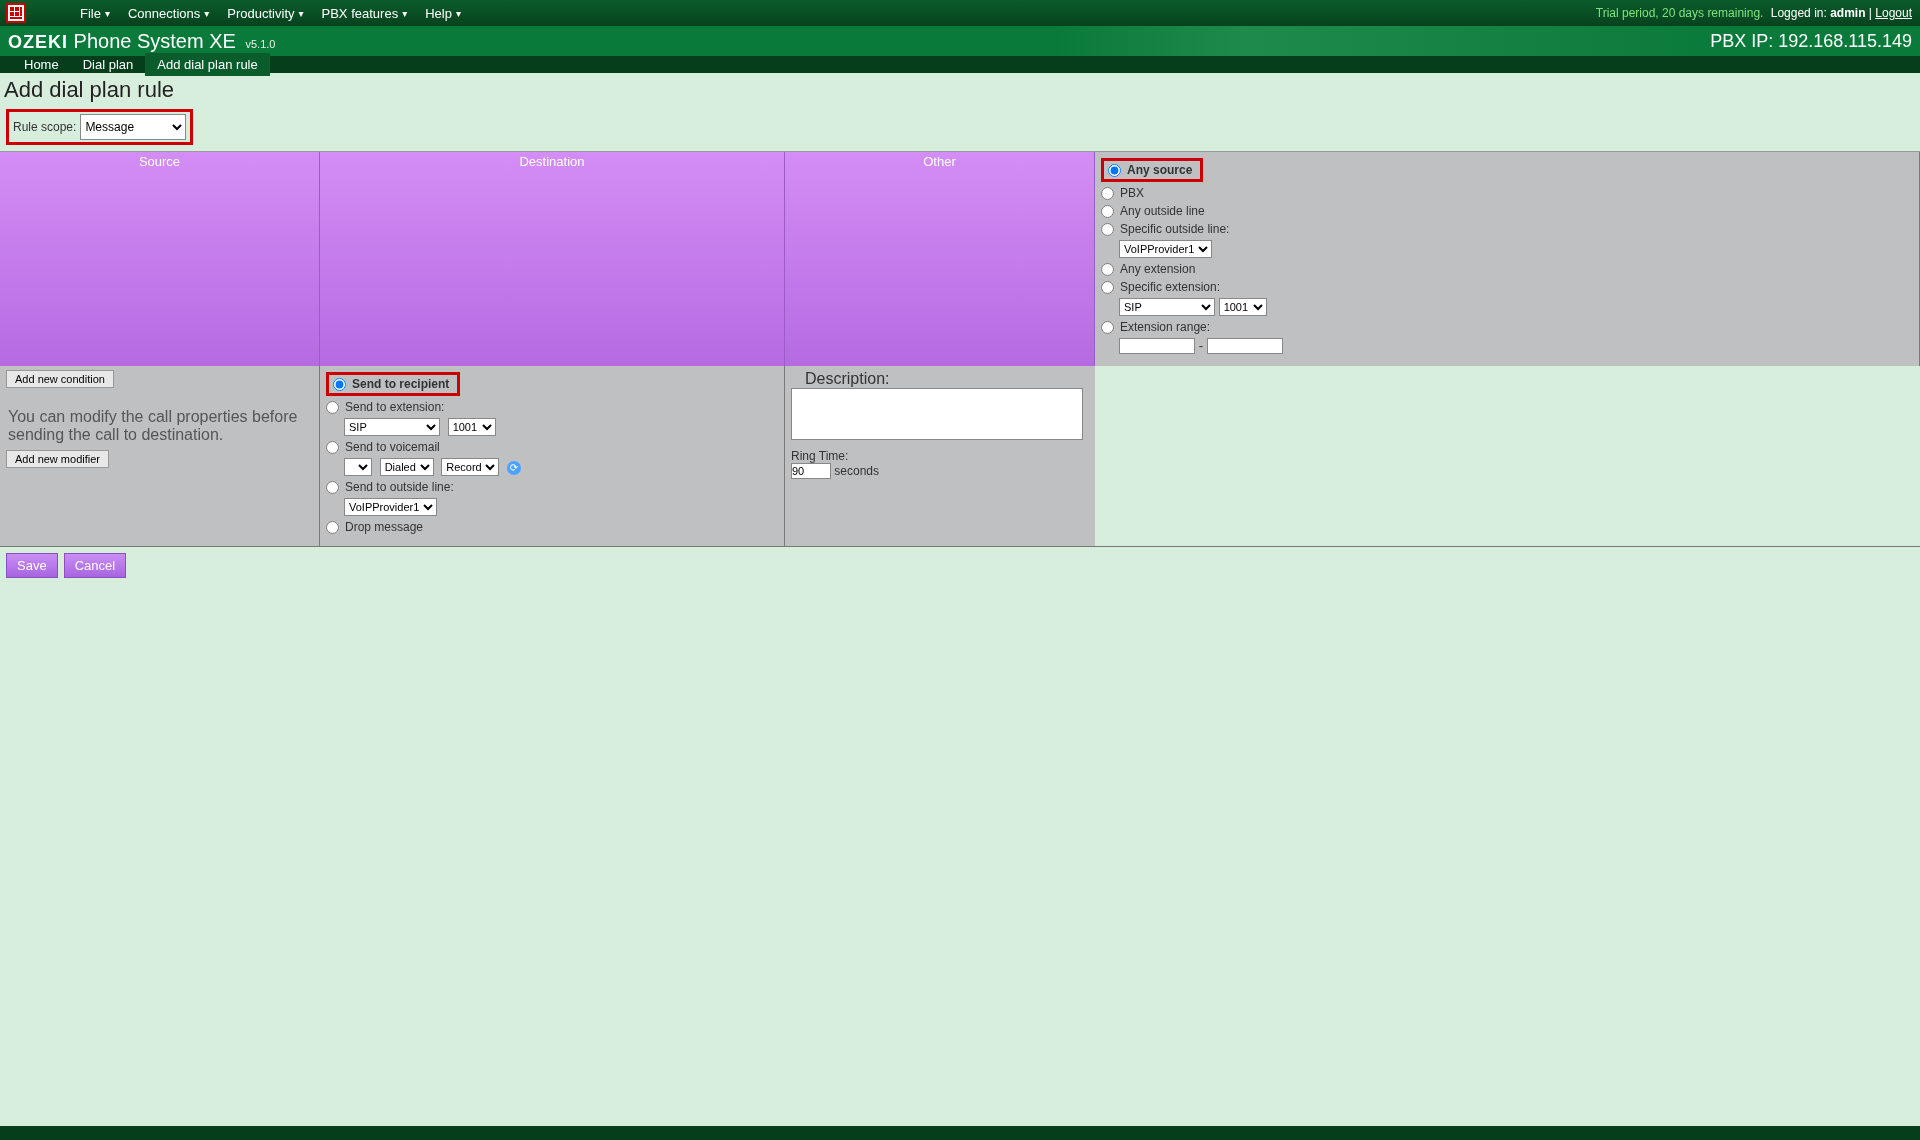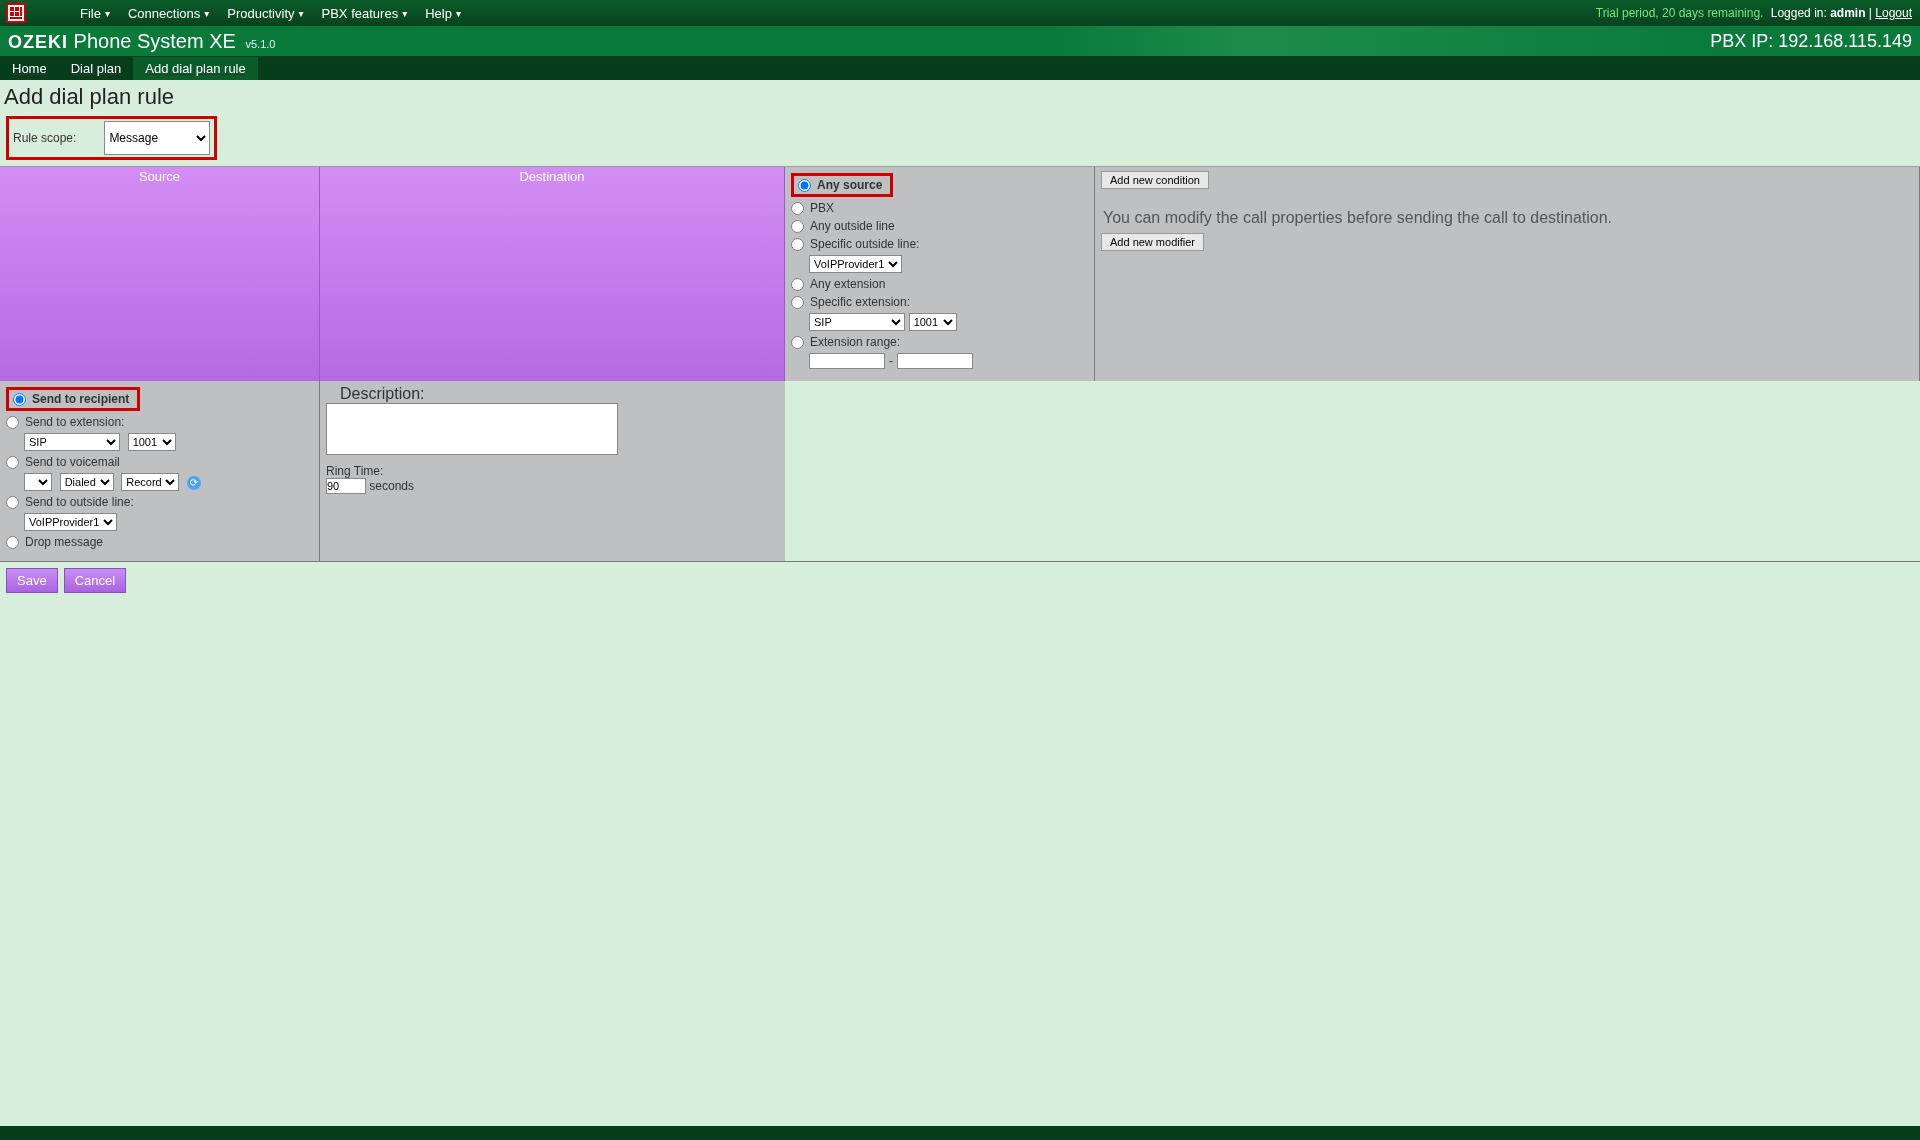--- a/index.html
+++ b/index.html
@@ -17,32 +17,32 @@
 .topnav .right a { color:#fff; text-decoration: underline; }
 
 
 .titlebar { background: linear-gradient(90deg,#0a7a3a 0%,#0a7a3a 55%,#1e8b4a 65%,#0a7a3a 90%); height: 30px; display:flex; align-items:center; padding: 0 8px; color:#fff; }
 .titlebar .brand { font-size: 20px; font-weight: normal; }
 .titlebar .brand .oz { font-weight: bold; letter-spacing: 1px; font-size:18px;}
 .titlebar .ver { font-size: 11px; margin-left: 4px; opacity: 0.9;}
 .titlebar .pbx-ip { margin-left:auto; font-size: 18px; }
 
 
-.crumbs { background: #063d1b; height: 24px; display:flex; align-items:center; padding: 0 0; text-decoration: underline; }
+.crumbs { background: #063d1b; height: 17px; display:flex; align-items:center; padding: 0 12px; }
 .crumbs a { color:#fff; font-size:13px; padding: 4px 12px; text-decoration:none; cursor:pointer;}
 .crumbs a.active { background:#0a5c2a; }
 
 
 .page { background:#d8eedd; }
 
 .page-title { font-size: 22px; padding: 4px 4px 4px 4px; color:#222; font-weight:normal;}
 
 .scope-row { padding: 2px 6px 6px 6px; display:flex; align-items:center; gap:6px; }
 .scope-row label { font-size:12px; }
-.scope-row select { font-size:12px; width:106px; height:34px;margin-left:24px;}
+.scope-row select { font-size:12px; width:106px; height:26px;}
 .scope-highlight { border:3px solid #c00; padding: 2px 4px; display:inline-flex; align-items:center; gap:4px;}
 
 
 .cols { display:grid; grid-template-columns: 320px 465px 310px 1fr; border-top:1px solid #999; border-bottom:1px solid #777;}
 .colhead { background: linear-gradient(#d48df5,#b66ae2); color:#fff; text-align:center; font-size:13px; padding:2px 0; border-right:1px solid #9a5cc5;}
 .colhead:last-child{border-right:none;}
 .colbody { background:#bfc0c2; border-right:1px solid #7a7a7a; padding:4px 6px 10px 6px; min-height: 175px;}
 .colbody:last-child{border-right:none;}
 
 .radio-row { display:flex; align-items:center; gap:6px; padding:2px 0; font-size:12px;}
@@ -146,20 +146,21 @@
   <div class="scope-row">
     <span class="scope-highlight">
       <label>Rule scope:</label>
       <select><option>Message</option></select>
     </span>
   </div>
 
   <div class="cols">
     <div class="colhead">Source</div>
     <div class="colhead">Destination</div>
+    <div class="colhead">Other</div>
 
     <div class="colbody">
       <div class="radio-row bold">
         <span class="highlight-box">
           <input type="radio" name="src" checked="" style="">
           <label>Any source</label>
         </span>
       </div>
       <div class="radio-row">
         <input type="radio" name="src" style="">

